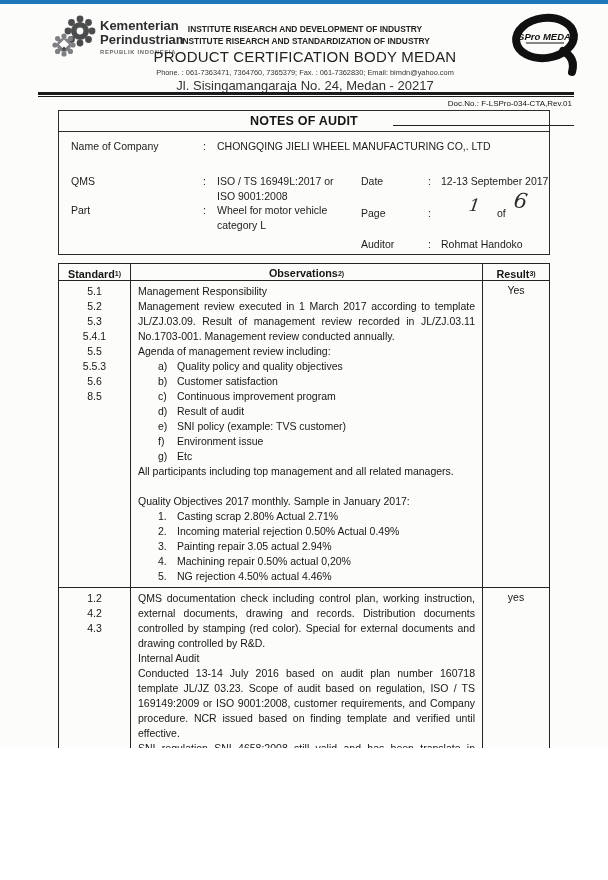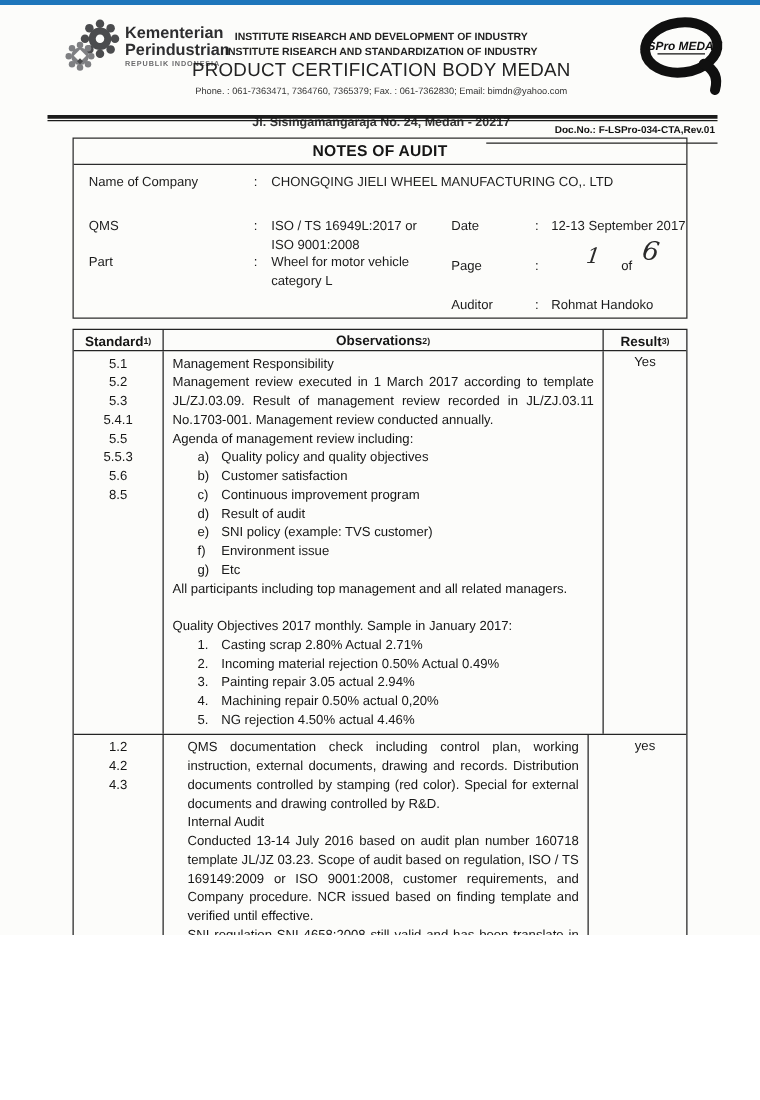--- a/index.html
+++ b/index.html
@@ -11,47 +11,47 @@
   
   .gov-logo { position:absolute; left:52px; top:15px; }
   .gov-text { position:absolute; left:100px; top:19px; }
   .gov-text .l1, .gov-text .l2 { font-weight:bold; font-size:13px; line-height:14px; color:#2e2e30; }
   .gov-text .l3 { font-size:5.8px; letter-spacing:0.7px; color:#6a6a6c; margin-top:2px; font-weight:bold; }
   .lh-center { position:absolute; left:140px; top:24px; width:330px; text-align:center; color:#222; }
   .lh-center .i1, .lh-center .i2 { font-weight:bold; font-size:8.4px; line-height:10px; }
   .lh-center .i2 { margin-top:2px; }
   .lh-center .i3 { font-size:15px; line-height:17px; margin-top:2px; letter-spacing:0.2px; }
   .lh-center .i4 { font-size:7.4px; margin-top:3px; color:#333; }
-  .lh-center .i5 { font-size:10px; margin-top:16px; color:#333;font-weight:bold; }
+  .lh-center .i5 { font-size:13px; margin-top:1px; color:#333; }
   .lspro-logo { position:absolute; left:503px; top:10px; }
 
   .rule { position:absolute; left:38px; right:34px; top:92px; }
   .rule .thick { height:3px; background:#1b1b1b; }
   .rule .thin { height:1px; background:#1b1b1b; margin-top:1px; }
-  .docno { position:absolute; right:34px; top:99px; font-size:8px; font-weight:bold; color:#111;
-           border-bottom:1.5px solid #222; padding:0 2px 6px 55px; }
+  .docno { position:absolute; right:34px; top:99px; font-size:8px; font-weight:normal; color:#111;
+           border-bottom:1.5px solid #222; padding:0 2px 17px 55px; }
 
   
   .info-box { position:absolute; left:58px; top:110px; width:492px; height:145px; border:1.3px solid #2c2c2c; }
   .title-row { height:21px; border-bottom:1.5px solid #2c2c2c; display:flex; align-items:center; justify-content:center;
                font-weight:bold; font-size:12.5px; color:#151515; letter-spacing:0.2px; }
   .fld { position:absolute; font-size:10.5px; color:#1c1c1c; line-height:15px; }
   .hw { font-family:"DejaVu Serif", serif; font-style:italic; color:#2a2a2a; }
 
   
   .audit-table { position:absolute; left:58px; top:263px; width:492px; border:1.4px solid #242424; font-size:10.5px; color:#161616; }
   .t-row { display:flex; }
   .t-head { height:17px; border-bottom:1.4px solid #242424; font-weight:bold; font-size:10.8px; }
   .c-std { width:72px; border-right:1.2px solid #242424; text-align:center; flex-shrink:0; }
   .c-obs { flex:1; border-right:1.2px solid #242424; }
   .c-res { width:66px; text-align:center; flex-shrink:0; }
   .t-head > div { display:flex; align-items:center; justify-content:center; }
   sup { font-size:7px; vertical-align:super; line-height:0; }
   .t-body { border-bottom:1.2px solid #242424; }
-  .t-body:last-child { border-bottom:none;gap:12px; }
+  .t-body:last-child { border-bottom:none; }
   .row-1 { min-height:307px; }
   .row-2 { min-height:174px; }
   .c-std .std-item { line-height:15px; }
   .c-std { padding-top:3px; }
   .c-res { padding-top:3px; }
   .c-obs { padding:3px 7px 0 7px; line-height:15px; }
   .just { text-align:justify; }
   .li { display:flex; margin-left:20px; }
   .li .mk { width:19px; flex-shrink:0; }
   .blank-line { height:15px; }

